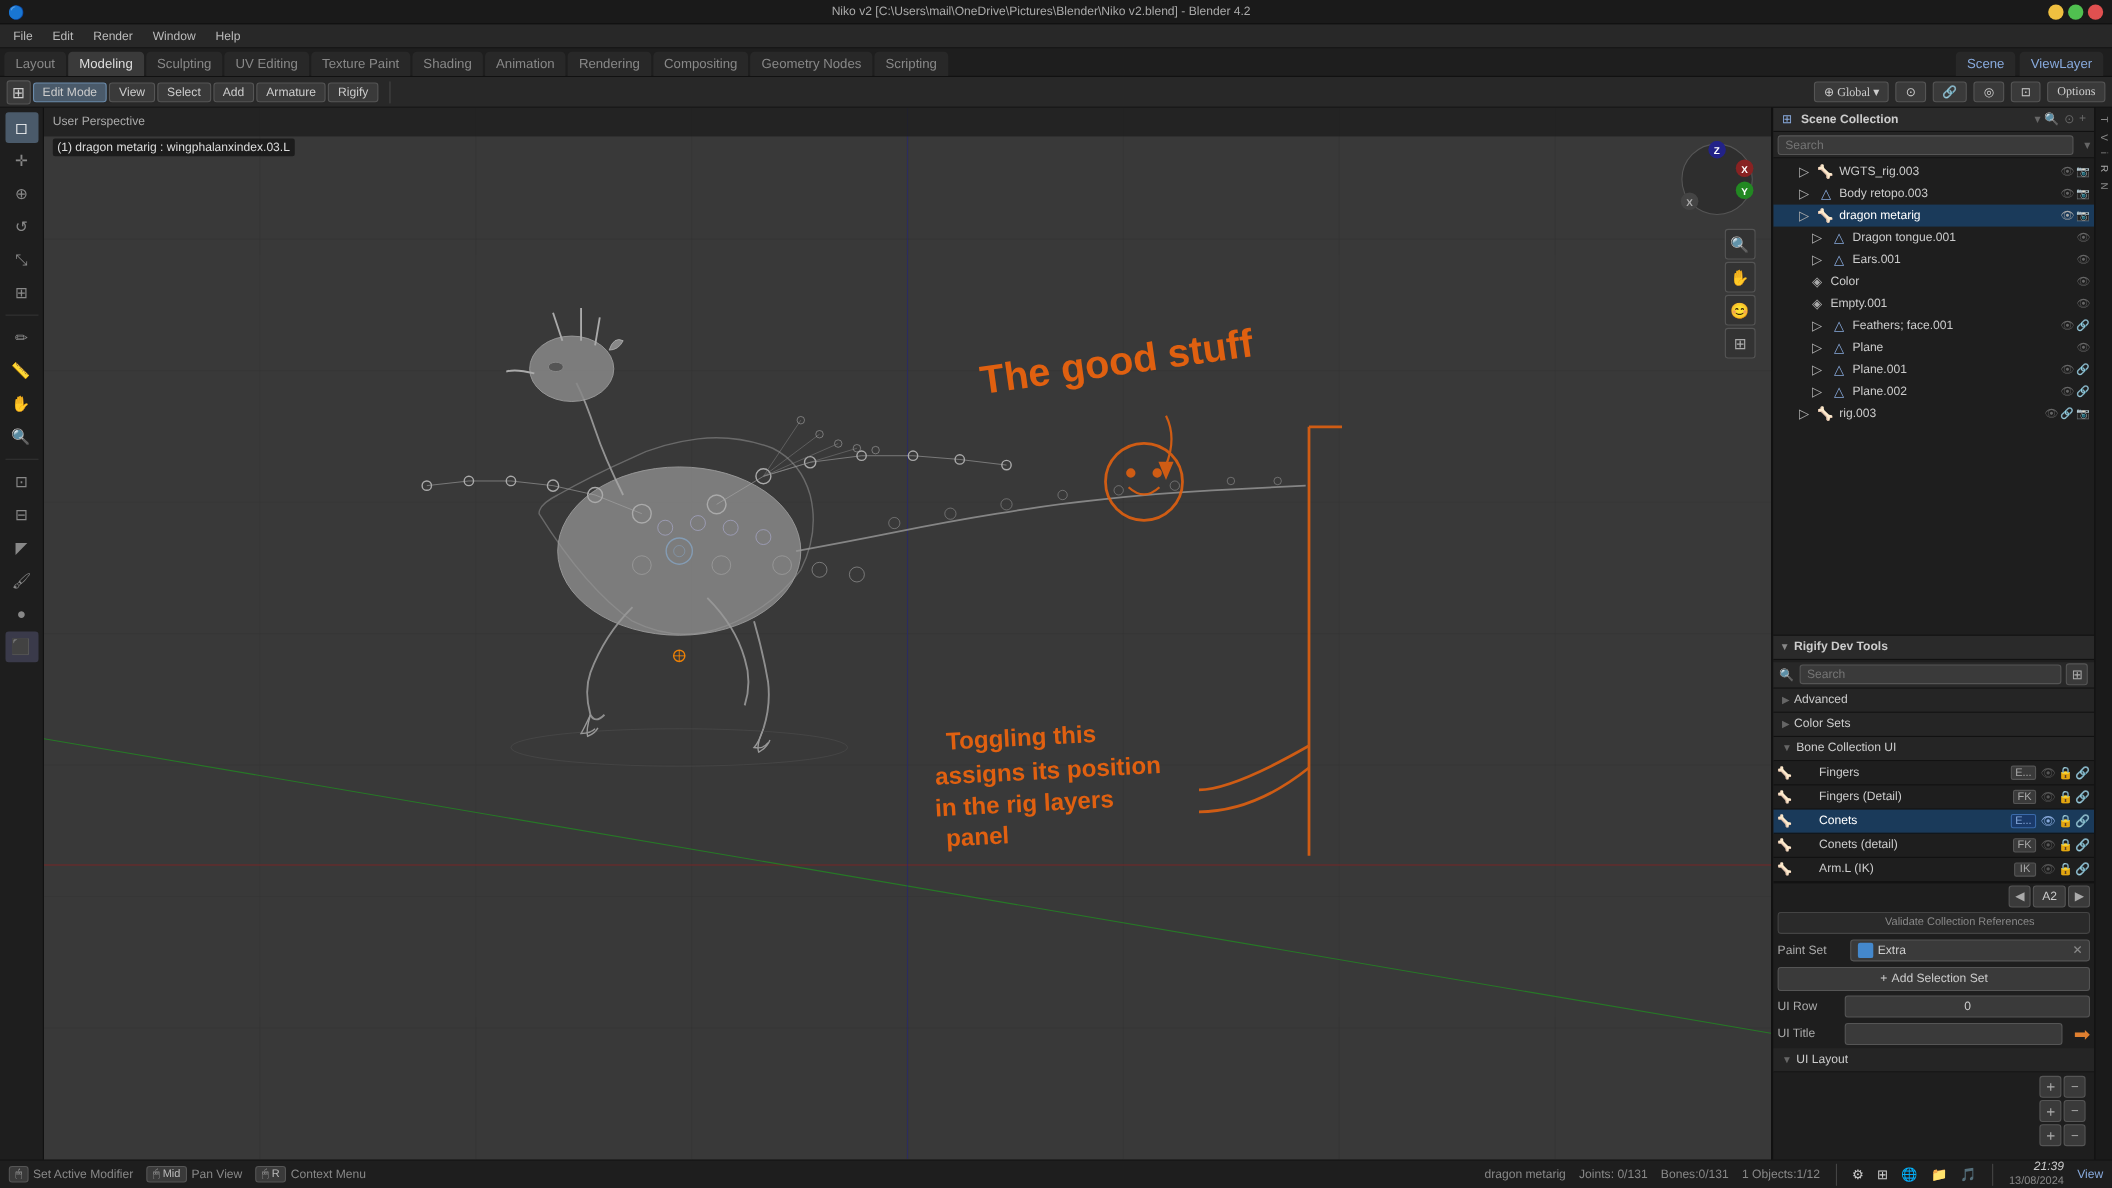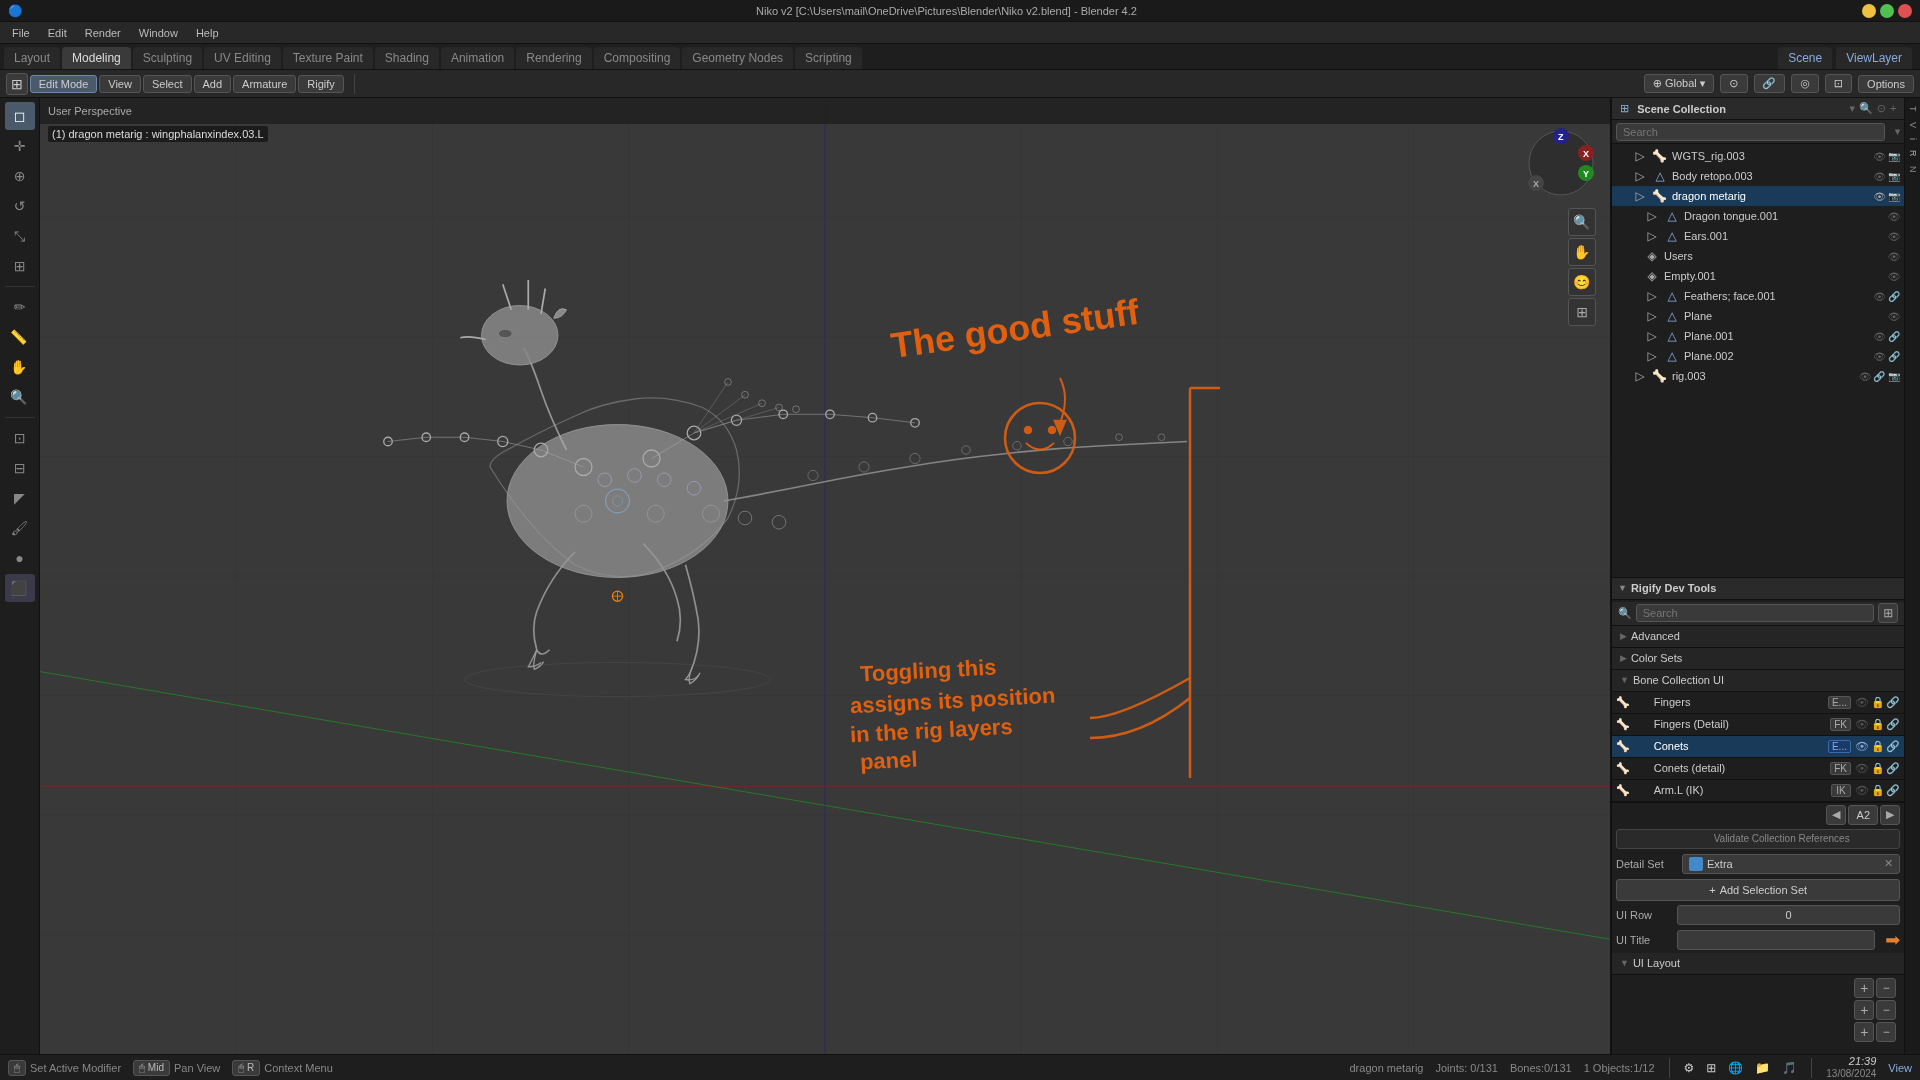--- a/index.html
+++ b/index.html
@@ -618,21 +618,21 @@
   <div style="display:flex; align-items:center; gap:2px; margin-right:4px;">
     <div class="toolbar-btn" style="font-size:14px; padding:2px 4px;">⊞</div>
     <div class="toolbar-btn active">Edit Mode</div>
     <div class="toolbar-btn">View</div>
     <div class="toolbar-btn">Select</div>
     <div class="toolbar-btn">Add</div>
     <div class="toolbar-btn">Armature</div>
     <div class="toolbar-btn">Rigify</div>
   </div>
   <div class="separator"></div>
-  <div style="display:flex; align-items:center; gap:6px; margin-left: auto;">
+  <div style="display:flex; gap:6px; margin-left: auto; font-family: Liberation Serif, serif;">
     <div class="toolbar-btn">⊕ Global ▾</div>
     <div class="toolbar-btn">⊙</div>
     <div class="toolbar-btn">🔗</div>
     <div class="toolbar-btn">◎</div>
     <div class="toolbar-btn">⊡</div>
     <div class="toolbar-btn">Options</div>
   </div>
 </div>
 
 <div id="main-area" style="height: calc(1080px - 22px - 22px - 26px - 28px - 26px);">
@@ -930,21 +930,21 @@
           <span class="ol-icon" style="color:#aaa;">▷</span>
           <span class="ol-icon" style="color:#88aadd;">△</span>
           <span class="ol-name">Ears.001</span>
           <div class="ol-actions">
             <span class="ol-act-btn">👁</span>
           </div>
         </div>
         <div class="outliner-item">
           <span class="ol-indent" style="width:24px;"></span>
           <span class="ol-icon" style="color:#aaa;">◈</span>
-          <span class="ol-name">Users</span>
+          <span class="ol-name">Color</span>
           <div class="ol-actions">
             <span class="ol-act-btn">👁</span>
           </div>
         </div>
         <div class="outliner-item">
           <span class="ol-indent" style="width:24px;"></span>
           <span class="ol-icon" style="color:#aaa;">◈</span>
           <span class="ol-name">Empty.001</span>
           <div class="ol-actions">
             <span class="ol-act-btn">👁</span>
@@ -1097,21 +1097,21 @@
           <div style="display:flex; align-items:center; gap:2px;">
             <div class="pm-btn" style="font-size:11px;">◀</div>
             <div class="bone-idx-box">A2</div>
             <div class="pm-btn" style="font-size:11px;">▶</div>
           </div>
         </div>
 
         <div class="validate-btn">Validate Collection References</div>
 
         <div class="color-set-row">
-          <span class="color-set-label">Detail Set</span>
+          <span class="color-set-label">Paint Set</span>
           <div class="color-set-value">
             <span style="width:14px; height:14px; background:#4488cc; border-radius:2px; margin-right:4px; display:inline-block;"></span>
             <span>Extra</span>
             <span style="margin-left:auto; color:#888;">✕</span>
           </div>
         </div>
 
         <div class="add-selection-btn">
           <span>+</span>
           <span>Add Selection Set</span>

